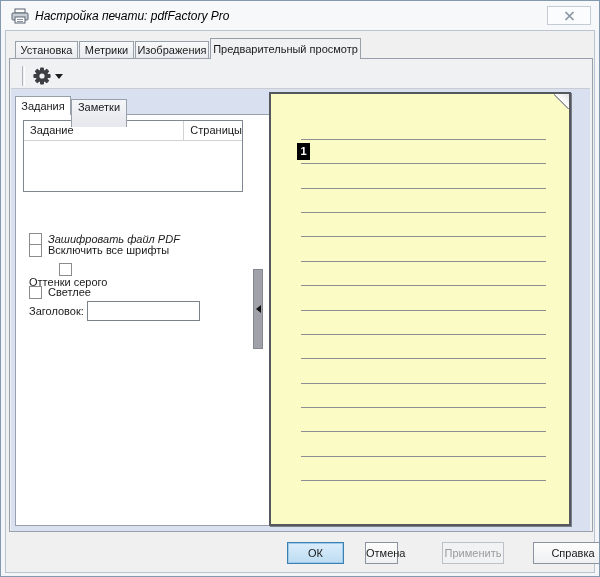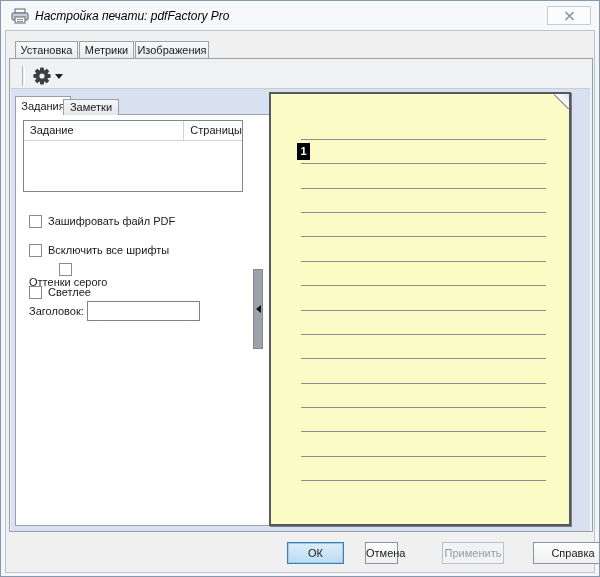--- a/index.html
+++ b/index.html
@@ -31,35 +31,35 @@
   .grip{position:absolute;left:21px;top:65px;width:3px;height:20px;border-left:1px solid #aeb2b9;border-right:1px solid #fcfcfd;z-index:4;}
   .gear-btn{position:absolute;left:27px;top:63px;width:38px;height:24px;display:flex;align-items:center;justify-content:center;gap:3px;z-index:4;cursor:default;}
   .dd-arrow{width:0;height:0;border-left:4px solid transparent;border-right:4px solid transparent;border-top:5px solid #1c1c1c;}
 
   
   .content{position:absolute;left:10px;top:88px;width:579px;height:442px;background:#d9e1f1;z-index:3;}
 
   
   .stab{position:absolute;font-size:11px;text-align:center;border:1px solid #98a0ab;border-bottom:none;z-index:5;}
   .stab.active{left:14px;top:95px;width:56px;height:19px;background:#fff;line-height:18px;}
-  .stab.inactive{left:62px;top:98px;width:56px;height:16px;background:linear-gradient(#f5f6f8,#e4e7ec);line-height:15px;}
+  .stab.inactive{left:70px;top:98px;width:56px;height:28px;background:linear-gradient(#f5f6f8,#e4e7ec);line-height:15px;}
   .panel{position:absolute;left:14px;top:113px;width:272px;height:412px;background:#fff;border:1px solid #98a0ab;z-index:4;}
 
   
   .listview{position:absolute;left:7px;top:5px;width:220px;height:72px;background:#fff;border:1px solid #7f8792;}
   .lv-header{display:flex;height:20px;border-bottom:1px solid #d2d2d2;font-size:11px;}
   .lv-col{padding:3px 0 0 6px;height:20px;}
   .lv-col.c0{width:161px;border-right:1px solid #d2d2d2;}
   .lv-col.c1{flex:1;}
 
   
   .cbrow{position:absolute;left:13px;height:16px;display:flex;align-items:center;}
   .cbox{width:13px;height:13px;background:#fff;border:1px solid #8b8b8b;margin-right:6px;flex:0 0 13px;}
   .cblabel{font-size:11px;white-space:nowrap;}
-  .cb0{top:85px;} .cb1{top:98px;} .cb2{top:127px;} .cb3{top:148px;flex-direction:column;} .cb4{top:169px;}
+  .cb0{top:85px;} .cb1{top:116px;font-style:italic;} .cb2{top:127px;} .cb3{top:148px;flex-direction:column;} .cb4{top:169px;}
 
   .fieldlabel{position:absolute;left:13px;top:190px;font-size:11px;}
   .fieldinput{position:absolute;left:71px;top:186px;width:113px;height:20px;border:1px solid #7a828c;background:#fff;font-size:11px;font-family:"Liberation Sans",sans-serif;padding:1px 3px;}
 
   
   .splitter{position:absolute;left:252px;top:268px;width:10px;height:80px;background:#9fa3a9;border:1px solid #84878d;display:flex;align-items:center;justify-content:center;z-index:5;}
   .sp-arrow{width:0;height:0;border-top:4px solid transparent;border-bottom:4px solid transparent;border-right:5px solid #111;}
 
   
   .page{position:absolute;left:268px;top:91px;width:302px;height:434px;background:#fbfbc6;border:2px solid #55585e;box-shadow:1px 1px 0 #7a7e85;z-index:4;overflow:hidden;}
@@ -95,20 +95,21 @@
         <path d="M1.5 1 L9.5 9 M9.5 1 L1.5 9" stroke="#8a95a3" stroke-width="1.7"></path>
       </svg>
     </div>
   </div>
 
   <div class="client"></div>
 
   <div class="mtab mtab0">Установка</div>
   <div class="mtab mtab1">Метрики</div>
   <div class="mtab mtab2">Изображения</div>
+  <div class="mtab mtab3 active">Предварительный просмотр</div>
 
   <div class="tabpage"></div>
 
   <div class="toolbar"></div>
   <div class="grip"></div>
   <div class="gear-btn">
     <svg width="20" height="20" viewBox="0 0 20 20">
       <g fill="#3d3f43">
         <g transform="translate(10,10)">
           <rect x="-8.6" y="-2" width="17.2" height="4" rx="1"></rect>

